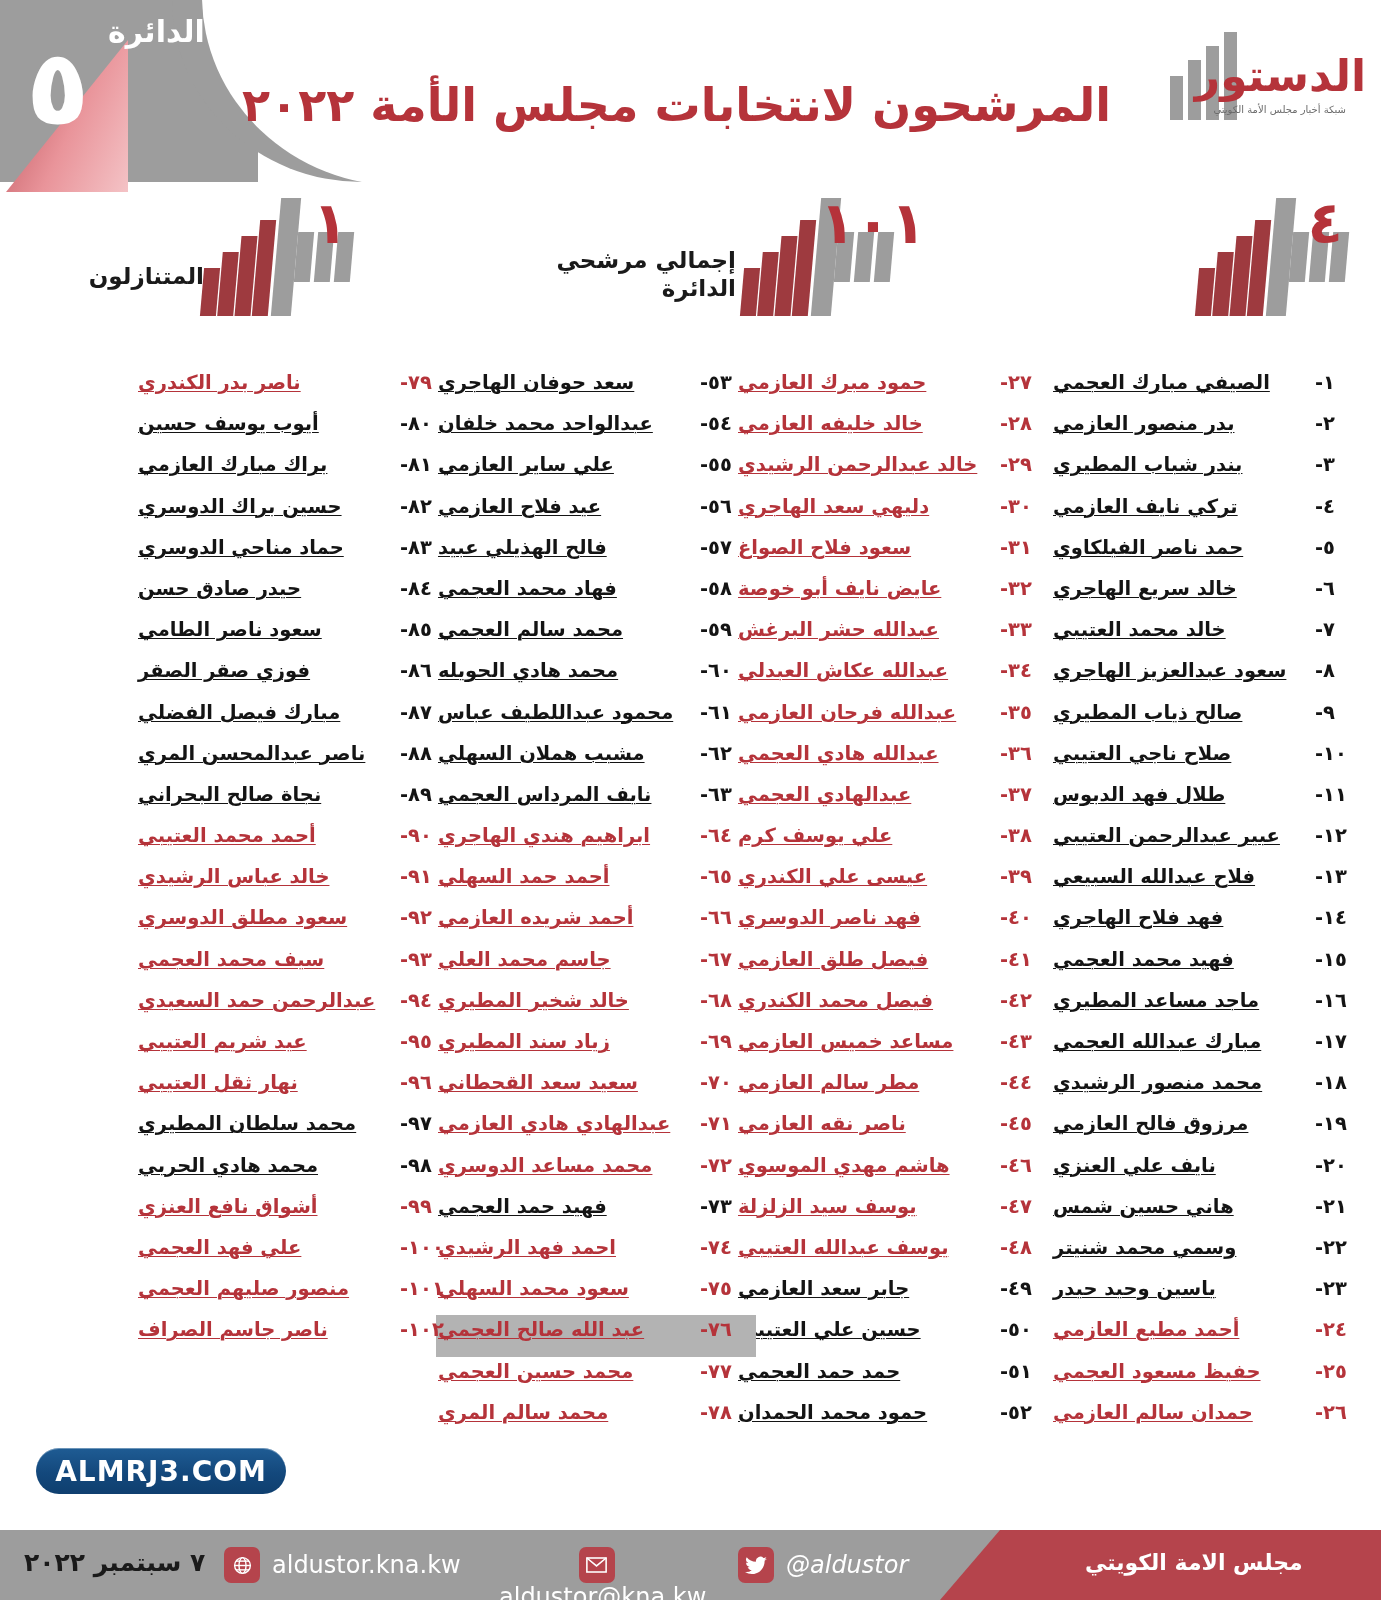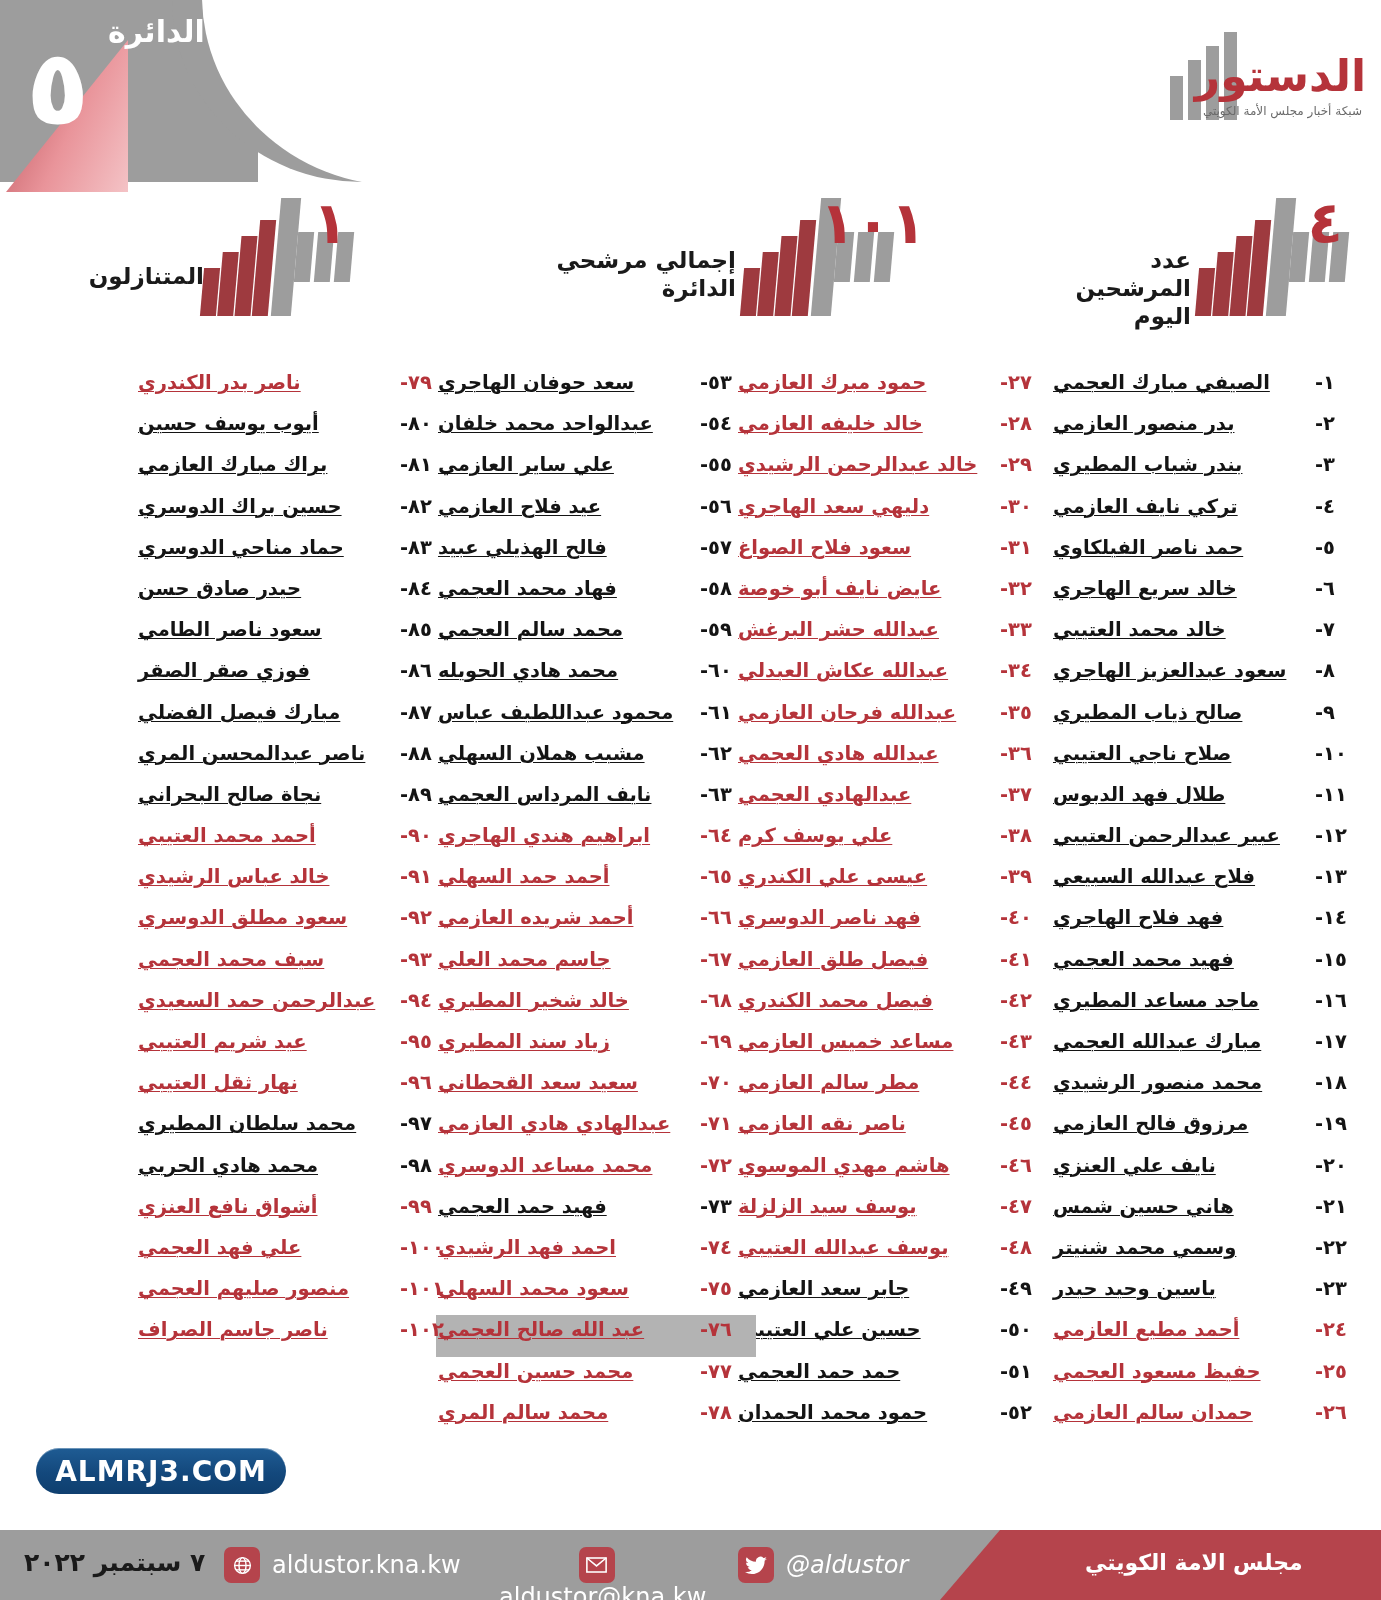--- a/index.html
+++ b/index.html
@@ -57,22 +57,22 @@
   
   .logo{position:absolute;left:1160px;top:18px;width:210px;height:110px;}
   .logo-bars{position:absolute;left:10px;top:8px;width:84px;height:94px;}
   .logo-bars i{position:absolute;bottom:0;display:block;background:#9d9d9d;}
   .logo-word{
     position:absolute;right:4px;top:36px;
     color:#b5333a;font-size:44px;font-weight:bold;line-height:44px;
     white-space:nowrap;
   }
   .logo-sub{
-    position:absolute;right:8px;top:86px;
-    color:#6a6a6a;font-size:12px;white-space:nowrap;
+    position:absolute;right:24px;top:86px;
+    color:#6a6a6a;font-size:10px;white-space:nowrap;
   }
 
   
   .stats{position:absolute;left:0;top:182px;width:1381px;height:160px;}
   .stat{position:absolute;top:0;height:150px;}
   .stat-bars{position:absolute;top:14px;width:130px;height:120px;}
   .stat-bars i{position:absolute;display:block;}
   .stat-value{
     position:absolute;top:12px;
     color:#b5333a;font-size:58px;line-height:58px;font-weight:bold;
@@ -170,20 +170,21 @@
 
 <div class="header">
   <div class="hdr-gray"></div>
   <div class="hdr-gray-curve"></div>
   <div class="hdr-white-curve"></div>
   <div class="hdr-fold2"></div>
 
   <div class="district-word">الدائرة</div>
   <div class="district-num">٥</div>
 
+  <div class="main-title">المرشحون لانتخابات مجلس الأمة ٢٠٢٢</div>
 
   <div class="logo">
     <div class="logo-bars">
       <i style="left:0px;width:13px;height:44px;"></i>
       <i style="left:18px;width:13px;height:60px;"></i>
       <i style="left:36px;width:13px;height:74px;"></i>
       <i style="left:54px;width:13px;height:88px;"></i>
     </div>
     <div class="logo-word">الدستور</div>
     <div class="logo-sub">شبكة أخبار مجلس الأمة الكويتي</div>
@@ -197,22 +198,20 @@
       <i style="right:4px;bottom:34px;width:16px;height:50px;background:#9d9d9d;transform:skewX(-5deg);"></i>
       <i style="right:24px;bottom:34px;width:16px;height:50px;background:#9d9d9d;transform:skewX(-5deg);"></i>
       <i style="right:44px;bottom:34px;width:16px;height:50px;background:#9d9d9d;transform:skewX(-5deg);"></i>
       <i style="right:60px;bottom:0px;width:20px;height:118px;background:#9d9d9d;transform:skewX(-5deg);"></i>
       <i style="right:84px;bottom:0px;width:16px;height:96px;background:#9e3a3f;transform:skewX(-5deg);"></i>
       <i style="right:102px;bottom:0px;width:16px;height:80px;background:#9e3a3f;transform:skewX(-5deg);"></i>
       <i style="right:120px;bottom:0px;width:16px;height:64px;background:#9e3a3f;transform:skewX(-5deg);"></i>
       <i style="right:138px;bottom:0px;width:16px;height:48px;background:#9e3a3f;transform:skewX(-5deg);"></i>
     </div>
     <div class="stat-value" style="right:8px;">٤</div>
-    <div class="stat-label" style="right:160px;top:64px;">عدد المرشحين
-اليوم</div>
   </div>
 
   <div class="stat" style="right:485px;width:340px;">
     <div class="stat-bars" style="right:0px;">
       <i style="right:4px;bottom:34px;width:16px;height:50px;background:#9d9d9d;transform:skewX(-5deg);"></i>
       <i style="right:24px;bottom:34px;width:16px;height:50px;background:#9d9d9d;transform:skewX(-5deg);"></i>
       <i style="right:44px;bottom:34px;width:16px;height:50px;background:#9d9d9d;transform:skewX(-5deg);"></i>
       <i style="right:60px;bottom:0px;width:20px;height:118px;background:#9d9d9d;transform:skewX(-5deg);"></i>
       <i style="right:84px;bottom:0px;width:16px;height:96px;background:#9e3a3f;transform:skewX(-5deg);"></i>
       <i style="right:102px;bottom:0px;width:16px;height:80px;background:#9e3a3f;transform:skewX(-5deg);"></i>

